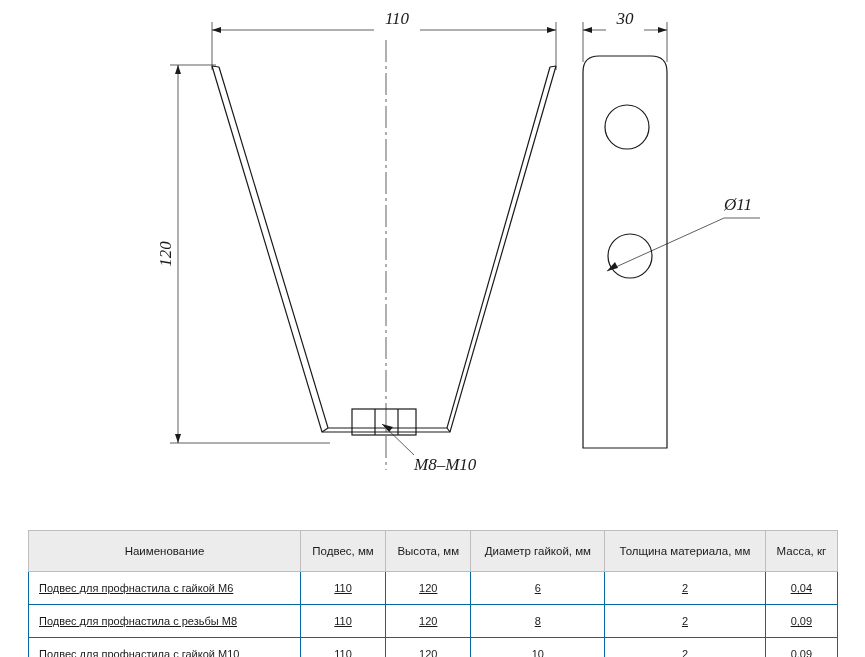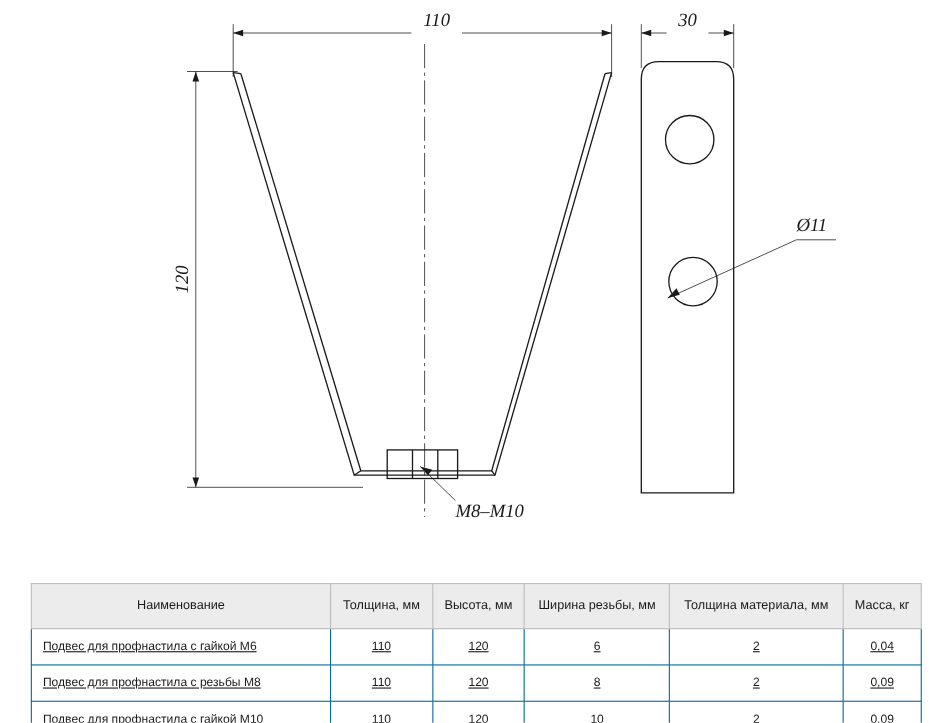--- a/index.html
+++ b/index.html
@@ -154,23 +154,23 @@
     <line class="dim-line" x1="724" y1="218" x2="760" y2="218"></line>
     <text class="label-text" x="724" y="210">Ø11</text>
   </g>
 </svg>
 
 <div id="spec-table-wrap">
   <table class="spec">
     <thead>
       <tr>
         <th class="name-col">Наименование</th>
-        <th>Толщина, мм</th>
+        <th>Подвес, мм</th>
         <th>Высота, мм</th>
-        <th>Ширина резьбы, мм</th>
+        <th>Диаметр гайкой, мм</th>
         <th>Толщина материала, мм</th>
         <th>Масса, кг</th>
       </tr>
     </thead>
     <tbody>
       <tr>
         <td class="name-cell">Подвес для профнастила с гайкой М6</td>
         <td>110</td>
         <td>120</td>
         <td>6</td>

